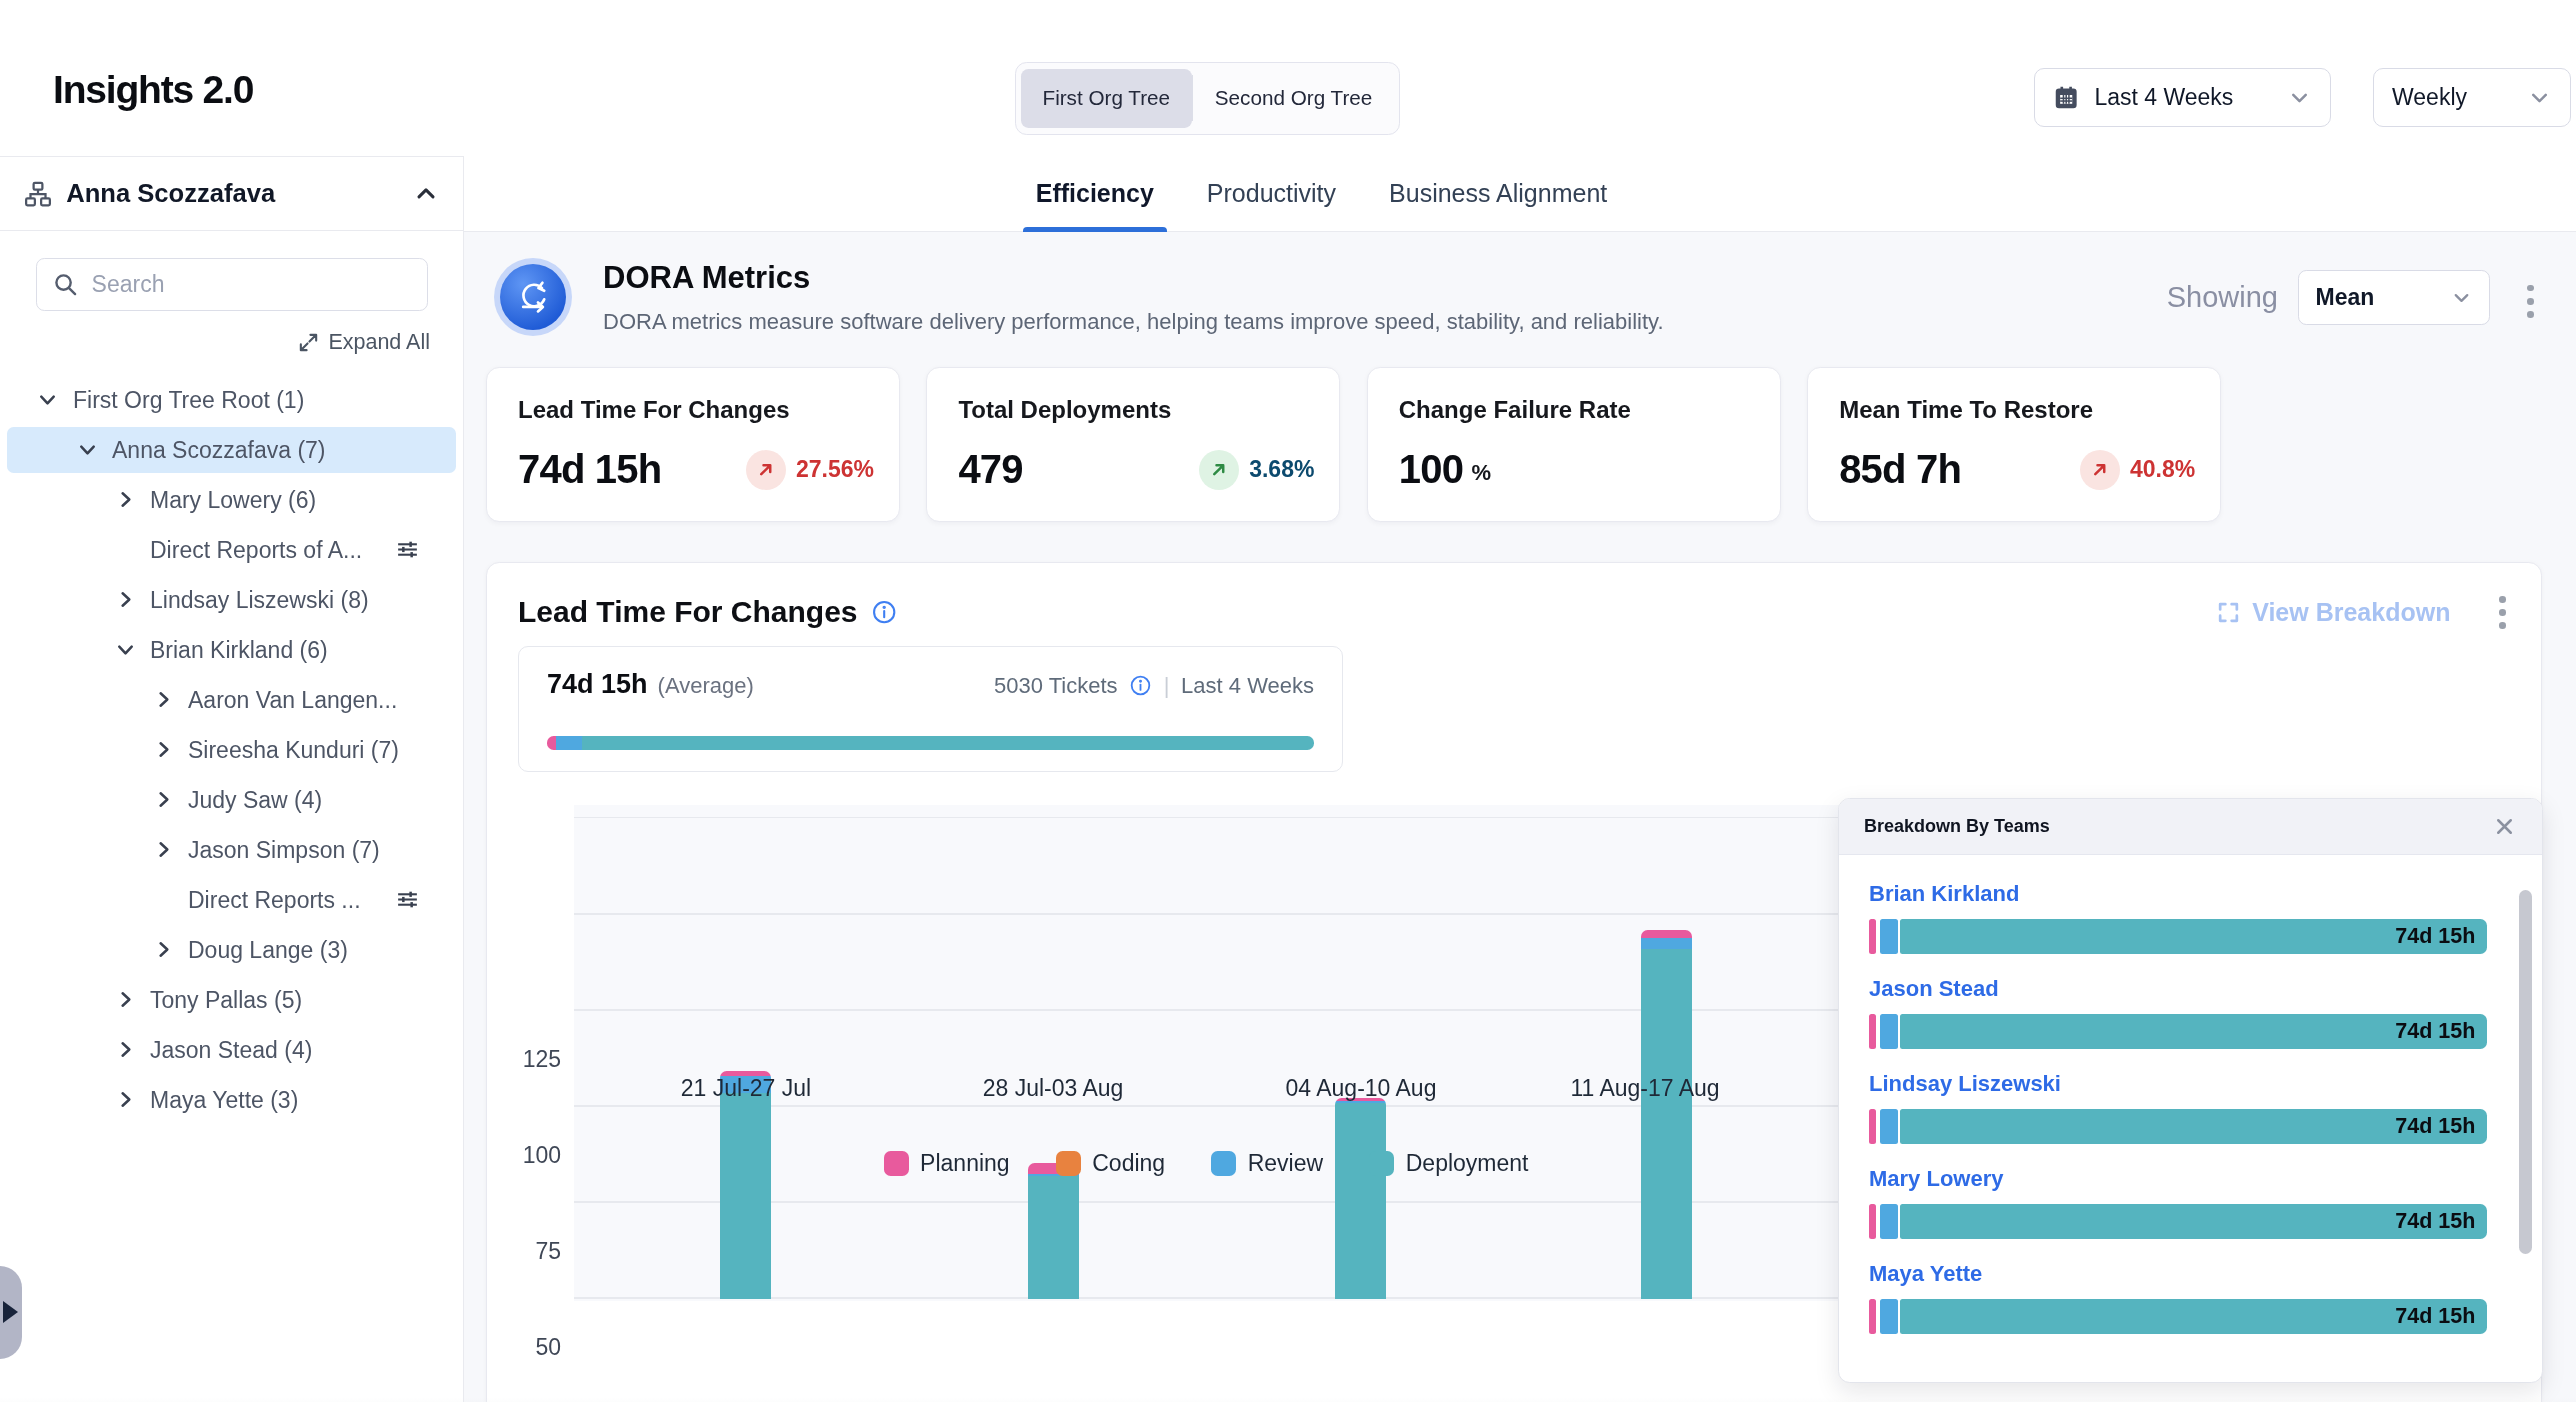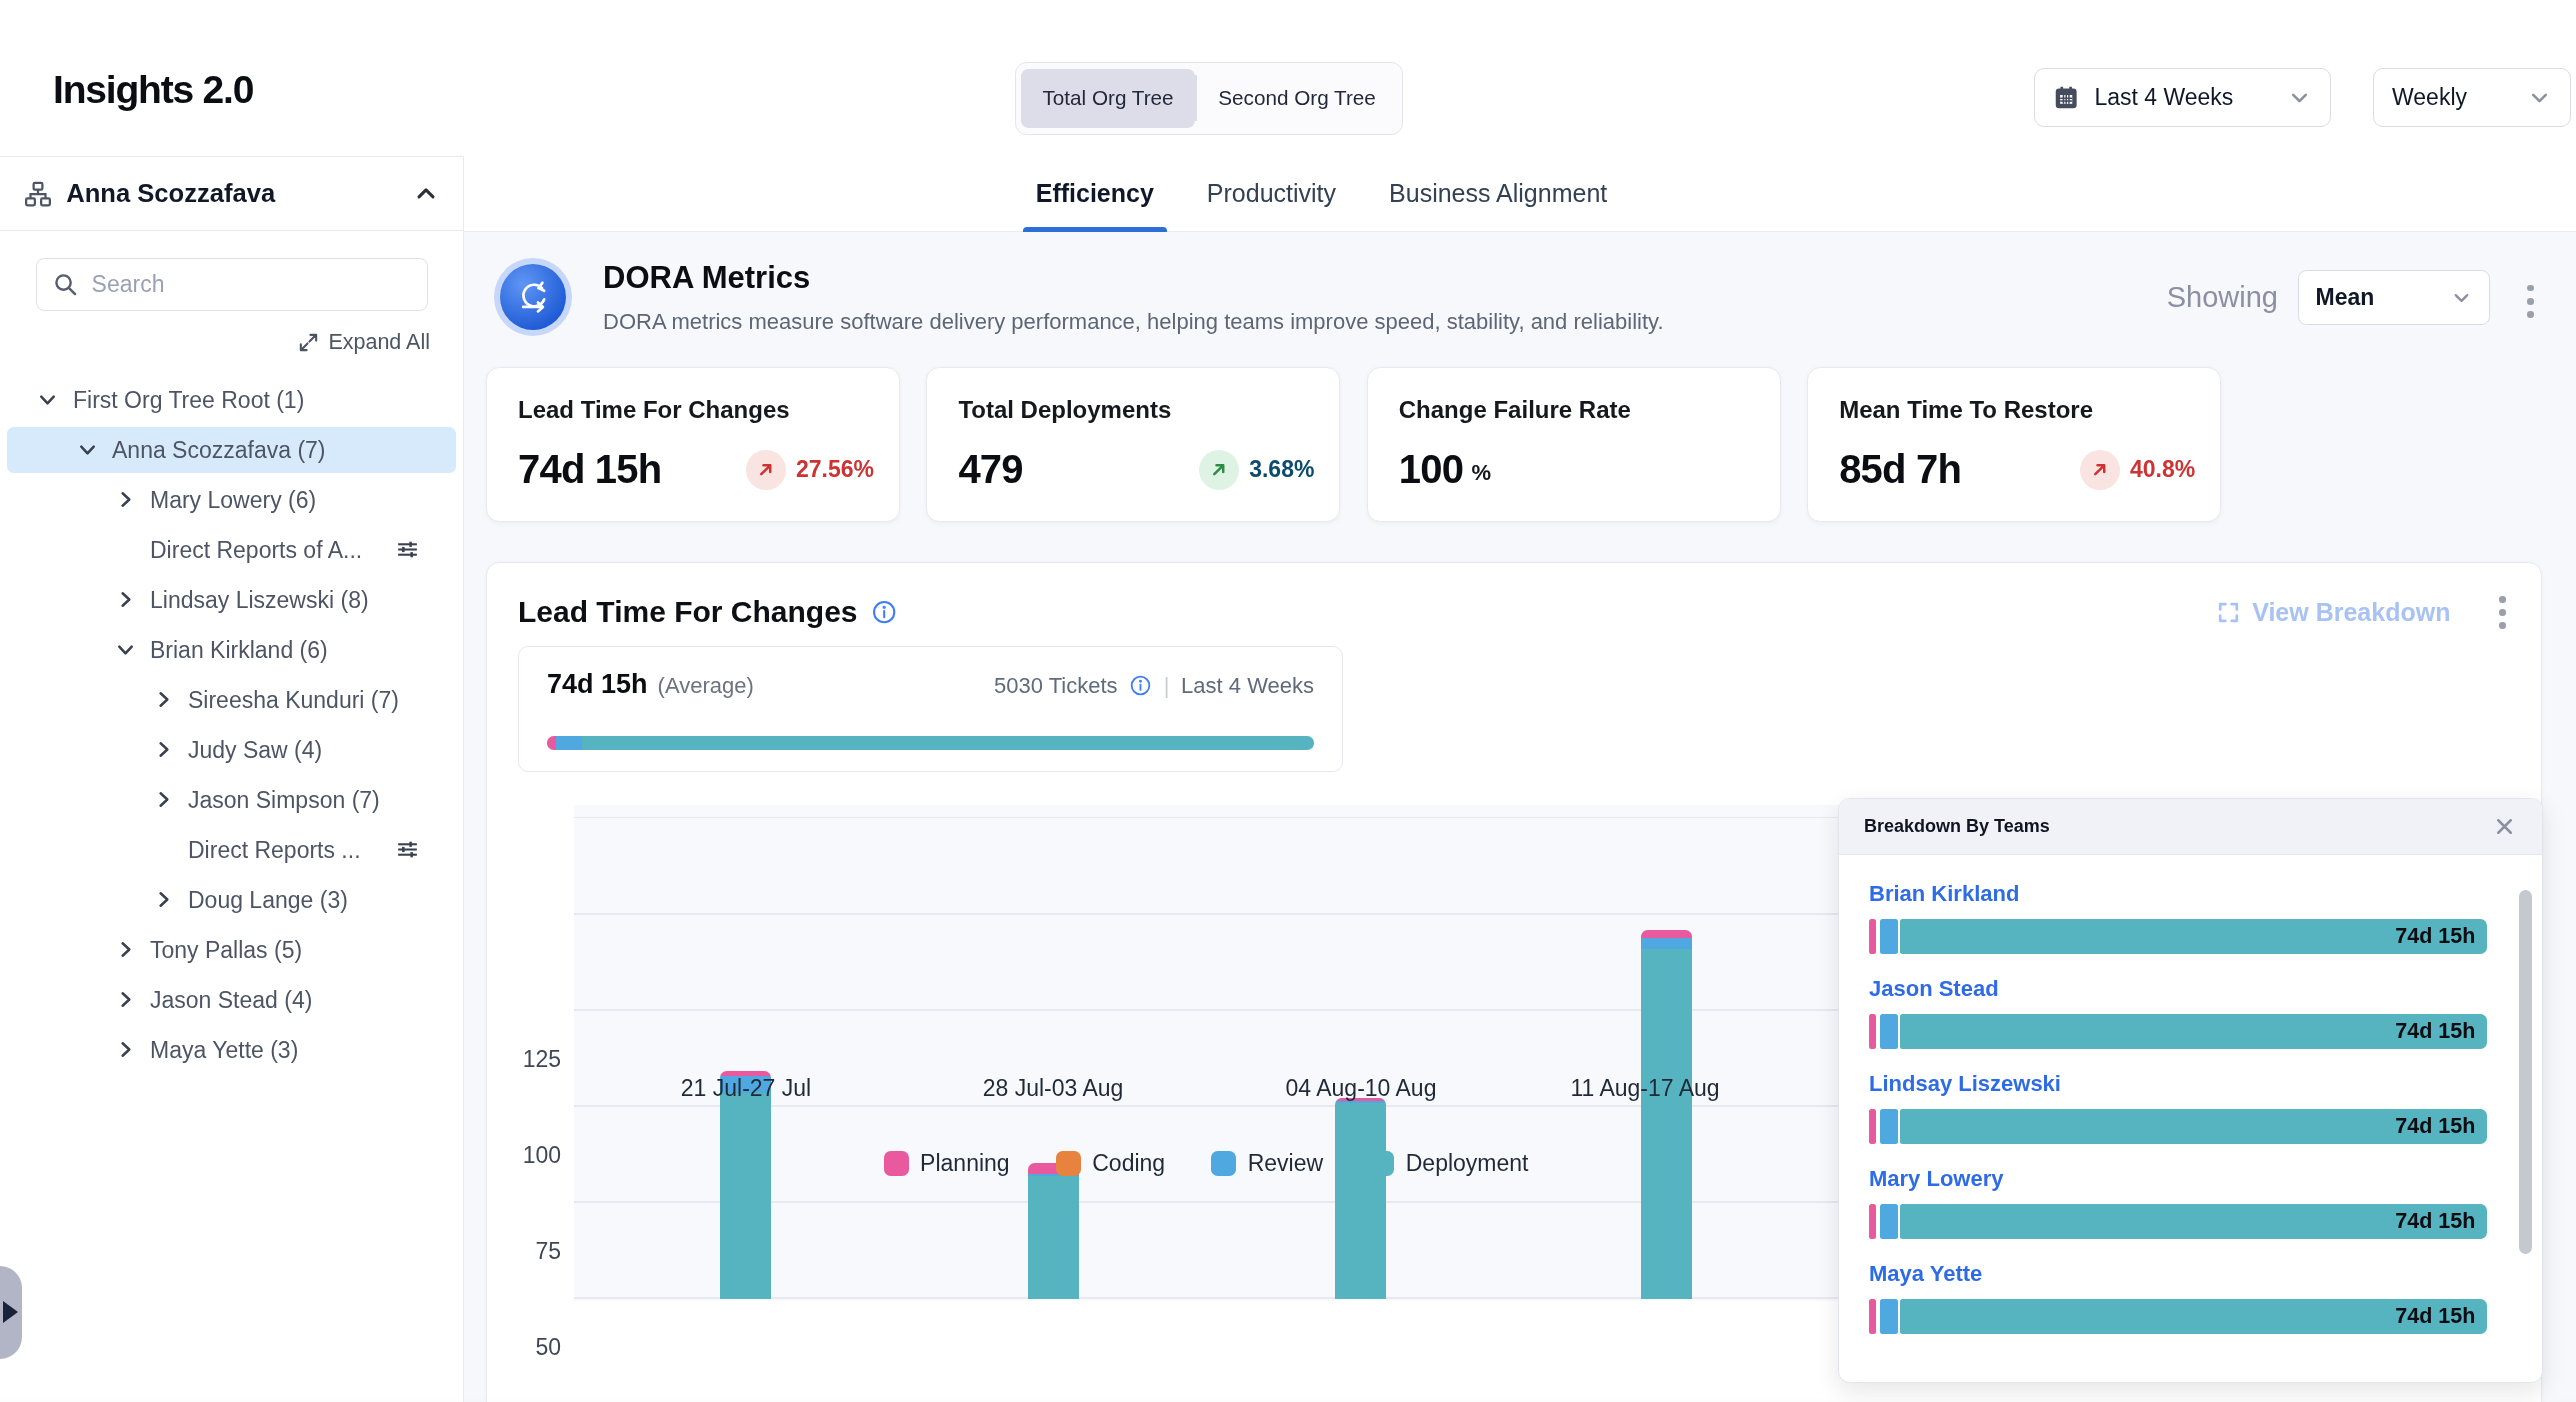--- a/index.html
+++ b/index.html
@@ -127,21 +127,21 @@
   svg { display:block; }
 </style>
 </head>
 <body>
 
 <div class="page">
 
   <div class="header">
     <div class="app-title">Insights 2.0</div>
     <div class="seg-control" id="segControl">
-        <div class="seg active">Total Org Tree</div>
+        <div class="seg active">First Org Tree</div>
         <div class="seg-divider"></div>
         <div class="seg">Second Org Tree</div>
       </div>
     <div class="select-box select-date">
       <span>
         <svg width="26.4" height="26.4" viewBox="0 0 24 24" fill="none" stroke="#444c5e" stroke-width="2">
             <rect x="3.5" y="5" width="17" height="16" rx="2" fill="#444c5e"></rect>
             <line x1="8" y1="2.5" x2="8" y2="7" stroke="#444c5e" stroke-width="2.4"></line>
             <line x1="16" y1="2.5" x2="16" y2="7" stroke="#444c5e" stroke-width="2.4"></line>
             <rect x="6.5" y="10" width="11" height="8" fill="#fff" stroke="none"></rect>
@@ -252,20 +252,28 @@
           </span>
           <span class="lbl" style="left: 150px;">Lindsay Liszewski (8)</span>
         </div>
         <div class="tree-row">
           <span class="chev" style="left: 114px;">
             <svg width="23" height="23" viewBox="0 0 24 24" fill="none" stroke="#39404f" stroke-width="2.6" stroke-linecap="round" stroke-linejoin="round" style="transform:rotate(90deg)">
               <path d="M9 5.5l7 6.5-7 6.5"></path>
             </svg>
           </span>
           <span class="lbl" style="left: 150px;">Brian Kirkland (6)</span>
+        </div>
+        <div class="tree-row">
+          <span class="chev" style="left: 152px;">
+            <svg width="23" height="23" viewBox="0 0 24 24" fill="none" stroke="#39404f" stroke-width="2.6" stroke-linecap="round" stroke-linejoin="round">
+              <path d="M9 5.5l7 6.5-7 6.5"></path>
+            </svg>
+          </span>
+          <span class="lbl" style="left: 188px;">Aaron Van Langen...</span>
         </div>
         <div class="tree-row">
           <span class="chev" style="left: 152px;">
             <svg width="23" height="23" viewBox="0 0 24 24" fill="none" stroke="#39404f" stroke-width="2.6" stroke-linecap="round" stroke-linejoin="round">
               <path d="M9 5.5l7 6.5-7 6.5"></path>
             </svg>
           </span>
           <span class="lbl" style="left: 188px;">Sireesha Kunduri (7)</span>
         </div>
         <div class="tree-row">

